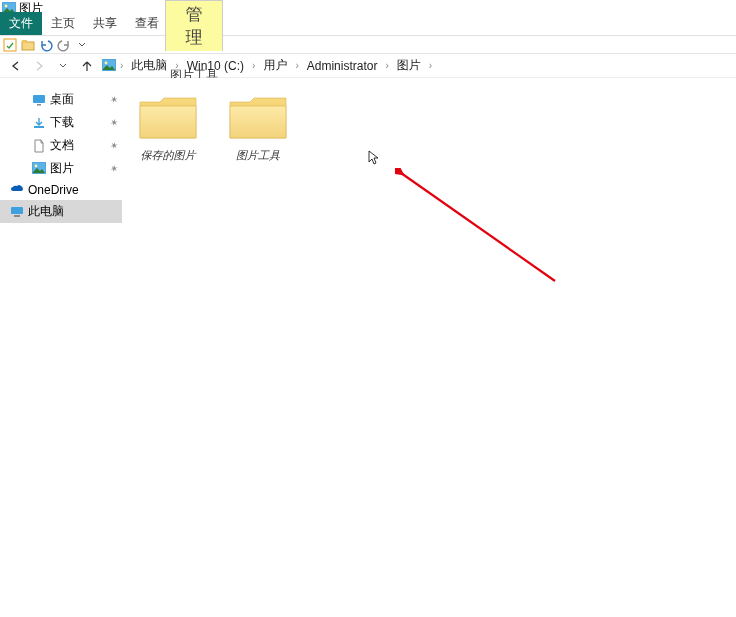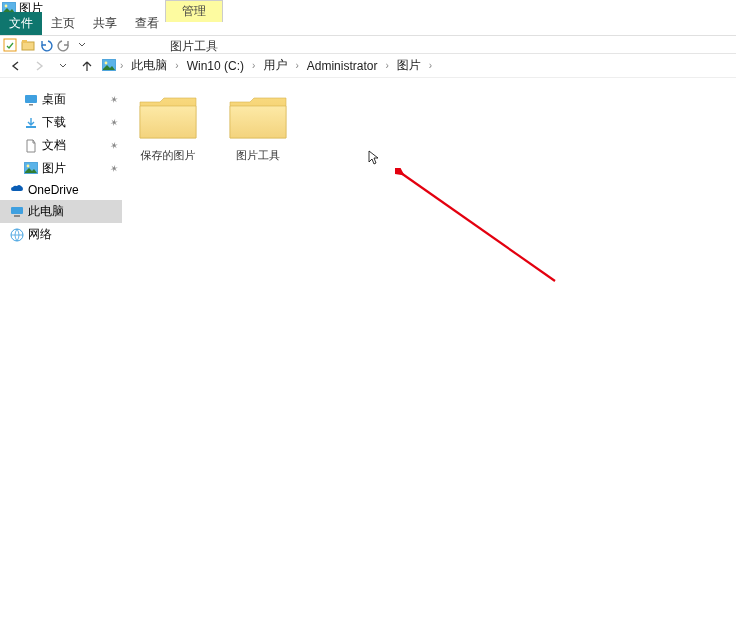--- a/index.html
+++ b/index.html
@@ -7,21 +7,21 @@
     
     
     .titlebar { height: 17px; display:flex; align-items:center; padding-left: 2px; font-size: 12px;}
     .titlebar .ico { width:14px; height:14px; display:inline-block; margin-right:3px; }
     
     
     .tabs { display: flex; align-items: flex-end; height: 19px; }
     .tab { padding: 3px 9px; font-size: 12px; color:#333; }
     .tab.file { background:#0f766e; color:#fff; }
     .manage-wrap { position: absolute; left: 165px; top: 0; width: 58px; text-align:center;}
-    .manage-top { background:#fdfba0; border-left:1px solid #ccc; border-right:1px solid #ccc; border-top:1px solid #ccc; font-size:12px; padding:2px 4px; color:#444;}
+    .manage-top { background:#fdfba0; border-left:1px solid #ccc; border-right:1px solid #ccc; border-top:1px solid #ccc; font-size:17px; padding:2px 12px; color:#444;}
     .manage-bottom { font-size:12px; padding:16px 0; color:#333;}
     .tabs-border { border-bottom:1px solid #e0e0e0; }
     
     
     .qat { height: 18px; display: flex; align-items: center; gap:4px; padding:2px 3px; border-bottom:1px solid #e5e5e5;}
     .qat .q { width:14px; height:14px; display:inline-flex; align-items:center; justify-content:center;}
     
     
     .navbar { height: 24px; display:flex; align-items:center; padding: 2px 4px 2px 6px; gap:6px; border-bottom:1px solid #eee;}
     .nav-btn { width:18px; height:18px; display:inline-flex; align-items:center; justify-content:center; color:#555;}
@@ -29,30 +29,30 @@
     .breadcrumb { display:flex; align-items:center; gap:2px; font-size:12px; flex:1;}
     .breadcrumb .crumb { padding: 2px 4px; color:#222;}
     .breadcrumb .sep { color:#888; font-size:10px; padding:0 2px;}
     
     
     .body-area { display:flex; height: calc(617px - 17px - 19px - 18px - 24px); }
     
     
     .sidebar { width:122px; background:#fff; padding-top:10px; font-size:12px;}
     .tree-head { display:flex; align-items:center; padding:3px 4px 3px 10px; gap:4px; color:#333;}
-    .tree-item { display:flex; align-items:center; justify-content:space-between; padding:3px 4px 3px 24px;gap:24px;}
+    .tree-item { display:flex; align-items:center; justify-content:space-between; padding:3px 4px 3px 32px;gap:24px;}
     .tree-item .lbl { display:flex; align-items:center; gap:4px; }
     .tree-item .pin { color:#888; font-size:10px; transform:rotate(-45deg);}
     .tree-sec { display:flex; align-items:center; gap:4px; padding:3px 4px 3px 10px; }
     .tree-sec.sel { background:#d8d8d8; }
     .ico-sm { width:14px; height:14px; }
     
     
     .content { flex:1; background:#fff; padding:10px 4px; display:flex; gap:6px; align-items:flex-start; position:relative;}
-    .folder-item { width:84px; text-align:center; padding:4px 2px 6px; }
+    .folder-item { width:84px; text-align:center; padding:4px 2px 6px;font-style:italic; }
     .folder-item.sel { background:#cde6f7; }
     .folder-ico { width:64px; height:50px; margin:0 auto 6px; position:relative;}
     .folder-name { font-size:11px; color:#333; }
     
     
     .arrow-svg { position:absolute; left:395px; top:168px; width:170px; height:120px; pointer-events:none;}
     .cursor-svg { position:absolute; left:368px; top:150px; width:14px; height:16px; pointer-events:none;}
   </style>
 </head>
 <body>
@@ -219,27 +219,20 @@
           </svg></span>
       <span>OneDrive</span>
     </div>
     <div class="tree-sec sel">
       <span class="ico-sm"><svg viewBox="0 0 14 14">
             <rect x="1" y="2" width="12" height="7" rx="1" fill="#3fa0e0"></rect>
             <rect x="4" y="10" width="6" height="2" fill="#888"></rect>
           </svg></span>
       <span>此电脑</span>
     </div>
-    <div class="tree-sec">
-      <span class="ico-sm"><svg viewBox="0 0 14 14">
-            <circle cx="7" cy="7" r="6" fill="none" stroke="#3fa0e0" stroke-width="1"></circle>
-            <path d="M1 7 L13 7 M7 1 Q3 7 7 13 M7 1 Q11 7 7 13" fill="none" stroke="#3fa0e0" stroke-width="0.8"></path>
-          </svg></span>
-      <span>网络</span>
-    </div>
   </div>
 
   <div class="content">
     <div class="folder-item">
       <div class="folder-ico"><svg viewBox="0 0 64 50">
             <use href="#folderShape"></use>
           </svg></div>
       <div class="folder-name">保存的图片</div>
     </div>
     <div class="folder-item">

